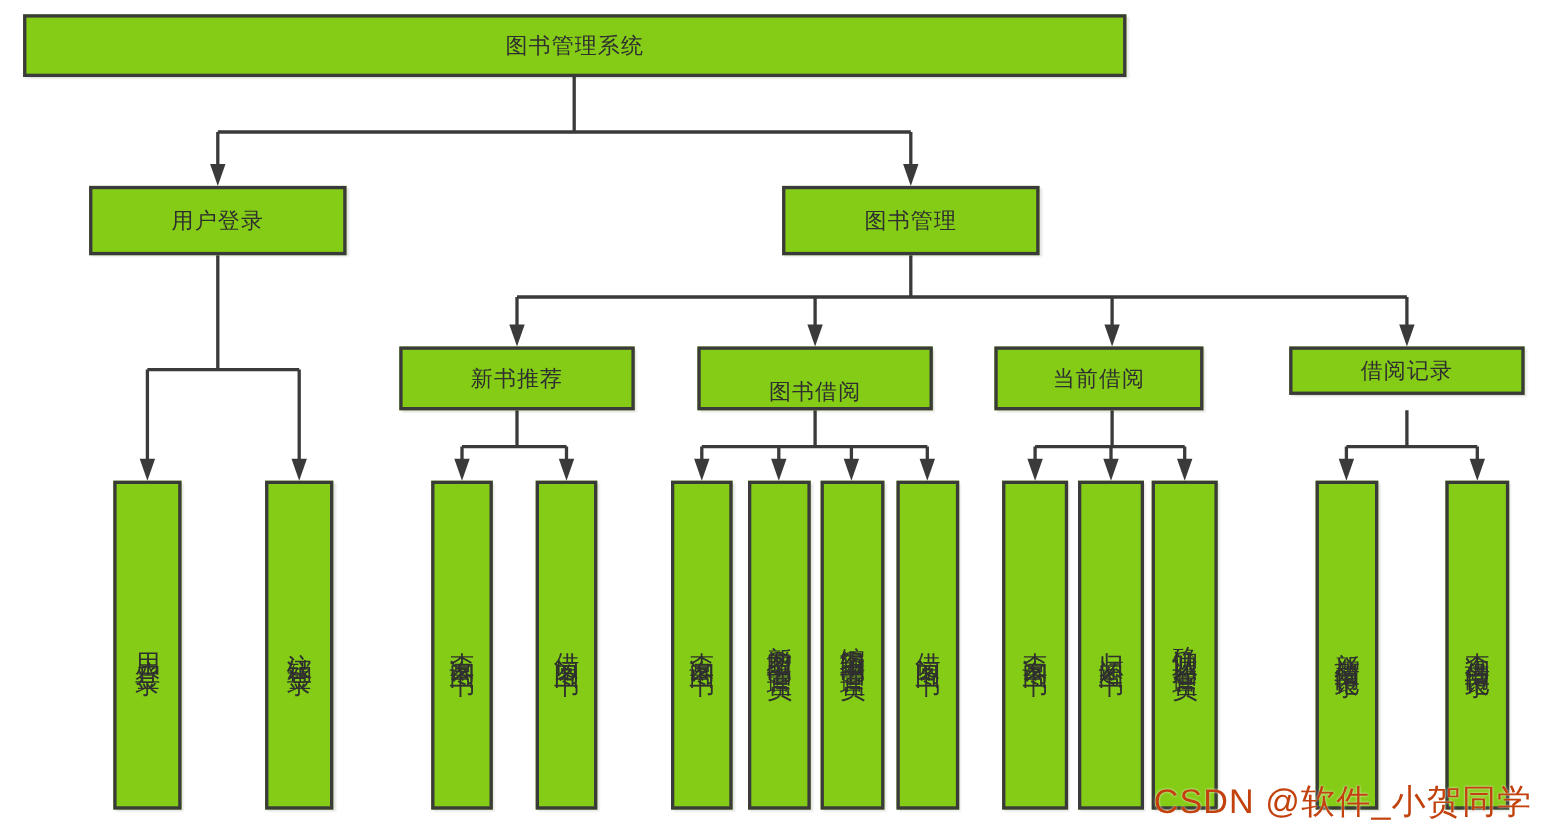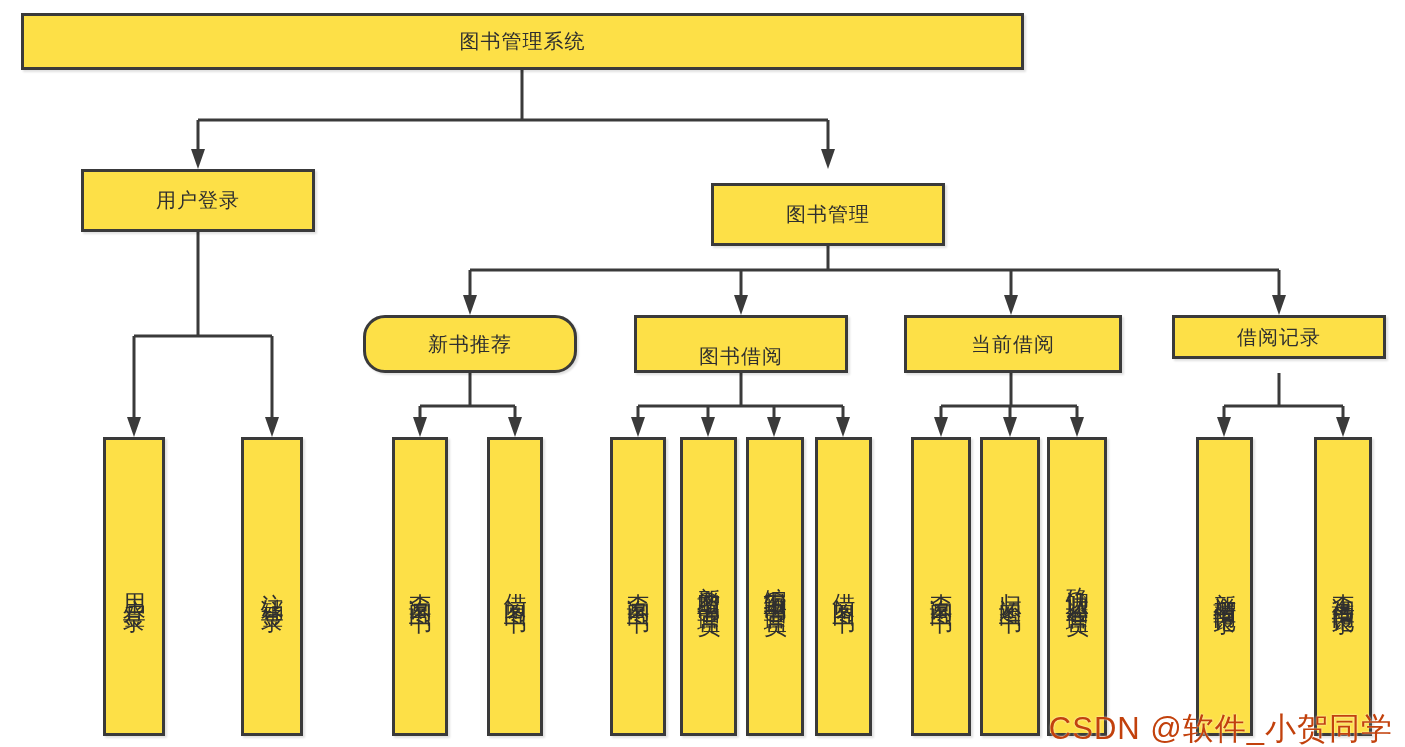--- a/index.html
+++ b/index.html
@@ -7,21 +7,21 @@
     position:relative;
     width:1405px;height:747px;
     background:#ffffff;
     font-family:"Liberation Sans","DejaVu Sans",sans-serif;
     color:#2f2f2f;
     overflow:hidden;
   }
   #wires{position:absolute;left:0;top:0;width:1405px;height:747px;pointer-events:none;}
   .node{
     position:absolute;
-    background:#fde047;
+    background:#84cc16;
     border:3px solid #3a3a3a;
     box-shadow:2px 2px 2px rgba(0,0,0,0.12);
     display:flex;align-items:center;justify-content:center;
     box-sizing:border-box;
   }
   .h-node{font-size:20px;letter-spacing:1px;}
   .v-node span{
     writing-mode:vertical-rl;
     font-size:23px;
     letter-spacing:6px;
@@ -87,31 +87,31 @@
     </g>
   </svg>
 
   <div class="node h-node" style="left:21px;top:13px;width:1003px;height:57px;">
     <span>图书管理系统</span>
   </div>
 
   <div class="node h-node" style="left:81px;top:169px;width:234px;height:63px;">
     <span>用户登录</span>
   </div>
-  <div class="node h-node" style="left:711px;top:183px;width:234px;height:63px;">
+  <div class="node h-node" style="left:711px;top:169px;width:234px;height:63px;">
     <span>图书管理</span>
   </div>
 
-  <div class="node h-node" style="left:363px;top:315px;width:214px;height:58px;border-radius:22px;">
+  <div class="node h-node" style="left:363px;top:315px;width:214px;height:58px;">
     <span>新书推荐</span>
   </div>
   <div class="node h-node" style="left:634px;top:315px;width:214px;height:58px;align-items:flex-end;">
     <span>图书借阅</span>
   </div>
-  <div class="node h-node" style="left:904px;top:315px;width:218px;height:58px;justify-content:center;">
+  <div class="node h-node" style="left:904px;top:315px;width:190px;height:58px;justify-content:center;">
     <span>当前借阅</span>
   </div>
   <div class="node h-node" style="left:1172px;top:315px;width:214px;height:44px;">
     <span>借阅记录</span>
   </div>
 
   <div class="node v-node" style="left:103px;top:437px;width:62px;height:299px;">
     <span>用户登录</span>
   </div>
   <div class="node v-node" style="left:241px;top:437px;width:62px;height:299px;">

